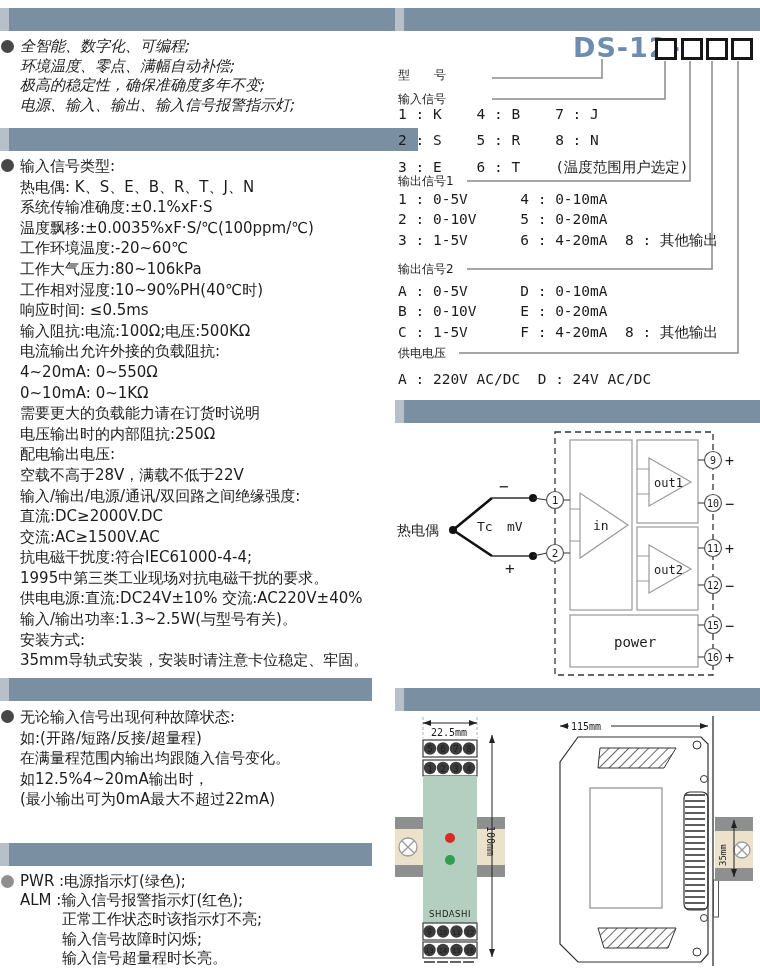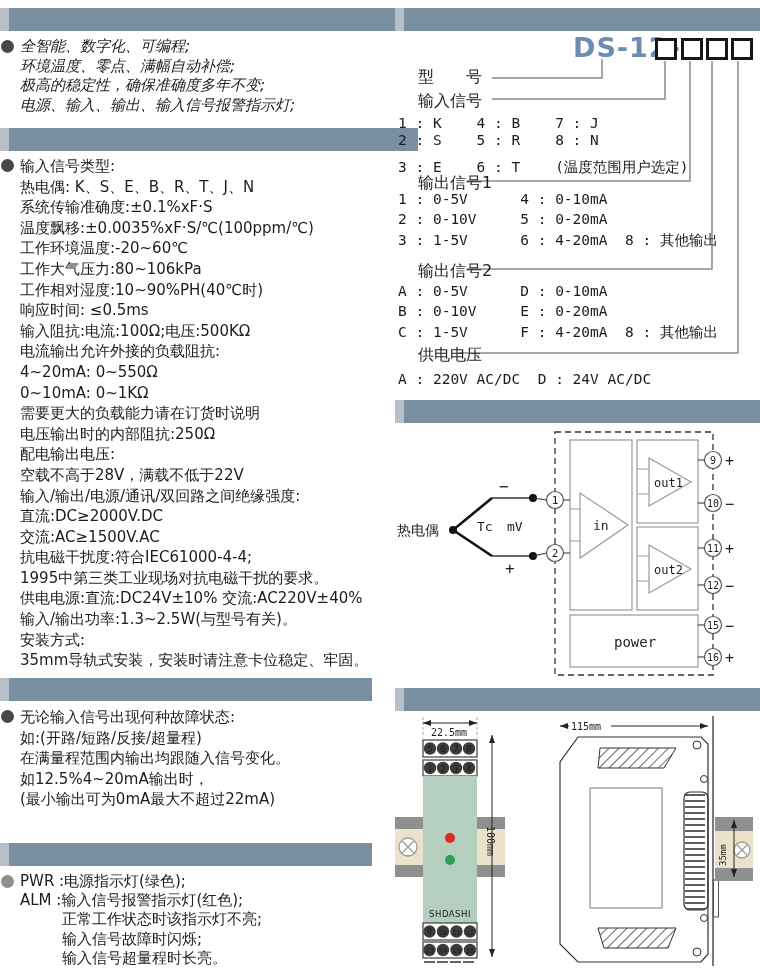--- a/index.html
+++ b/index.html
@@ -15,21 +15,21 @@
   .lh192 .ln{line-height:19.2px;}
   .ind{padding-left:62px !important;}
   .bullet{position:absolute;left:1px;top:3px;width:13px;height:13px;border-radius:50%;background:#474747;}
   .bullet.gray{background:#8f8f8f;}
   
   .sel{position:absolute;left:395px;top:32px;width:365px;height:368px;}
   .sel svg{position:absolute;left:0;top:0;}
   .model-code{position:absolute;left:178px;top:0px;font-size:27px;font-weight:bold;
               color:#6d8caf;letter-spacing:1px;white-space:pre;}
   .sq{position:absolute;top:6px;width:16px;height:16px;border:3px solid #161616;background:#fff;}
-  .slabel{position:absolute;left:3px;font-size:16px;white-space:pre;margin-left:20px;}
+  .slabel{position:absolute;left:3px;font-size:12px;white-space:pre;}
   .scode{position:absolute;left:3px;font-family:"DejaVu Sans Mono","Liberation Mono",monospace;
          font-size:14.5px;white-space:pre;}
   .diag{position:absolute;}
   svg text{font-family:"DejaVu Sans Mono","Liberation Mono",monospace;fill:#1c1c1c;}
   svg text.cjk{font-family:"DejaVu Sans","Liberation Sans",sans-serif;}
 </style>
 </head>
 <body>
 
 <div class="page">
@@ -114,21 +114,21 @@
       <path d="M64,321 H343 V29" fill="none" stroke="#8a8a8a" stroke-width="1.5"></path>
     </svg>
     <div class="model-code">DS-12-</div>
     <div class="sq" style="left:260px;"></div>
     <div class="sq" style="left:286px;"></div>
     <div class="sq" style="left:311px;"></div>
     <div class="sq" style="left:336px;"></div>
 
     <div class="slabel" style="top:35px;">型　　号</div>
     <div class="slabel" style="top:59px;">输入信号</div>
-    <div class="scode" style="top:83px;">1 : K    4 : B    7 : J</div>
+    <div class="scode" style="top:74px;">1 : K    4 : B    7 : J</div>
     <div class="scode" style="top:100px;">2 : S    5 : R    8 : N</div>
     <div class="scode" style="top:126px;">3 : E    6 : T    (温度范围用户选定)</div>
     <div class="slabel" style="top:141px;">输出信号1</div>
     <div class="scode" style="top:159px;">1 : 0-5V      4 : 0-10mA</div>
     <div class="scode" style="top:179px;">2 : 0-10V     5 : 0-20mA</div>
     <div class="scode" style="top:199px;">3 : 1-5V      6 : 4-20mA  8 : 其他输出</div>
     <div class="slabel" style="top:229px;">输出信号2</div>
     <div class="scode" style="top:251px;">A : 0-5V      D : 0-10mA</div>
     <div class="scode" style="top:271px;">B : 0-10V     E : 0-20mA</div>
     <div class="scode" style="top:291px;">C : 1-5V      F : 4-20mA  8 : 其他输出</div>

